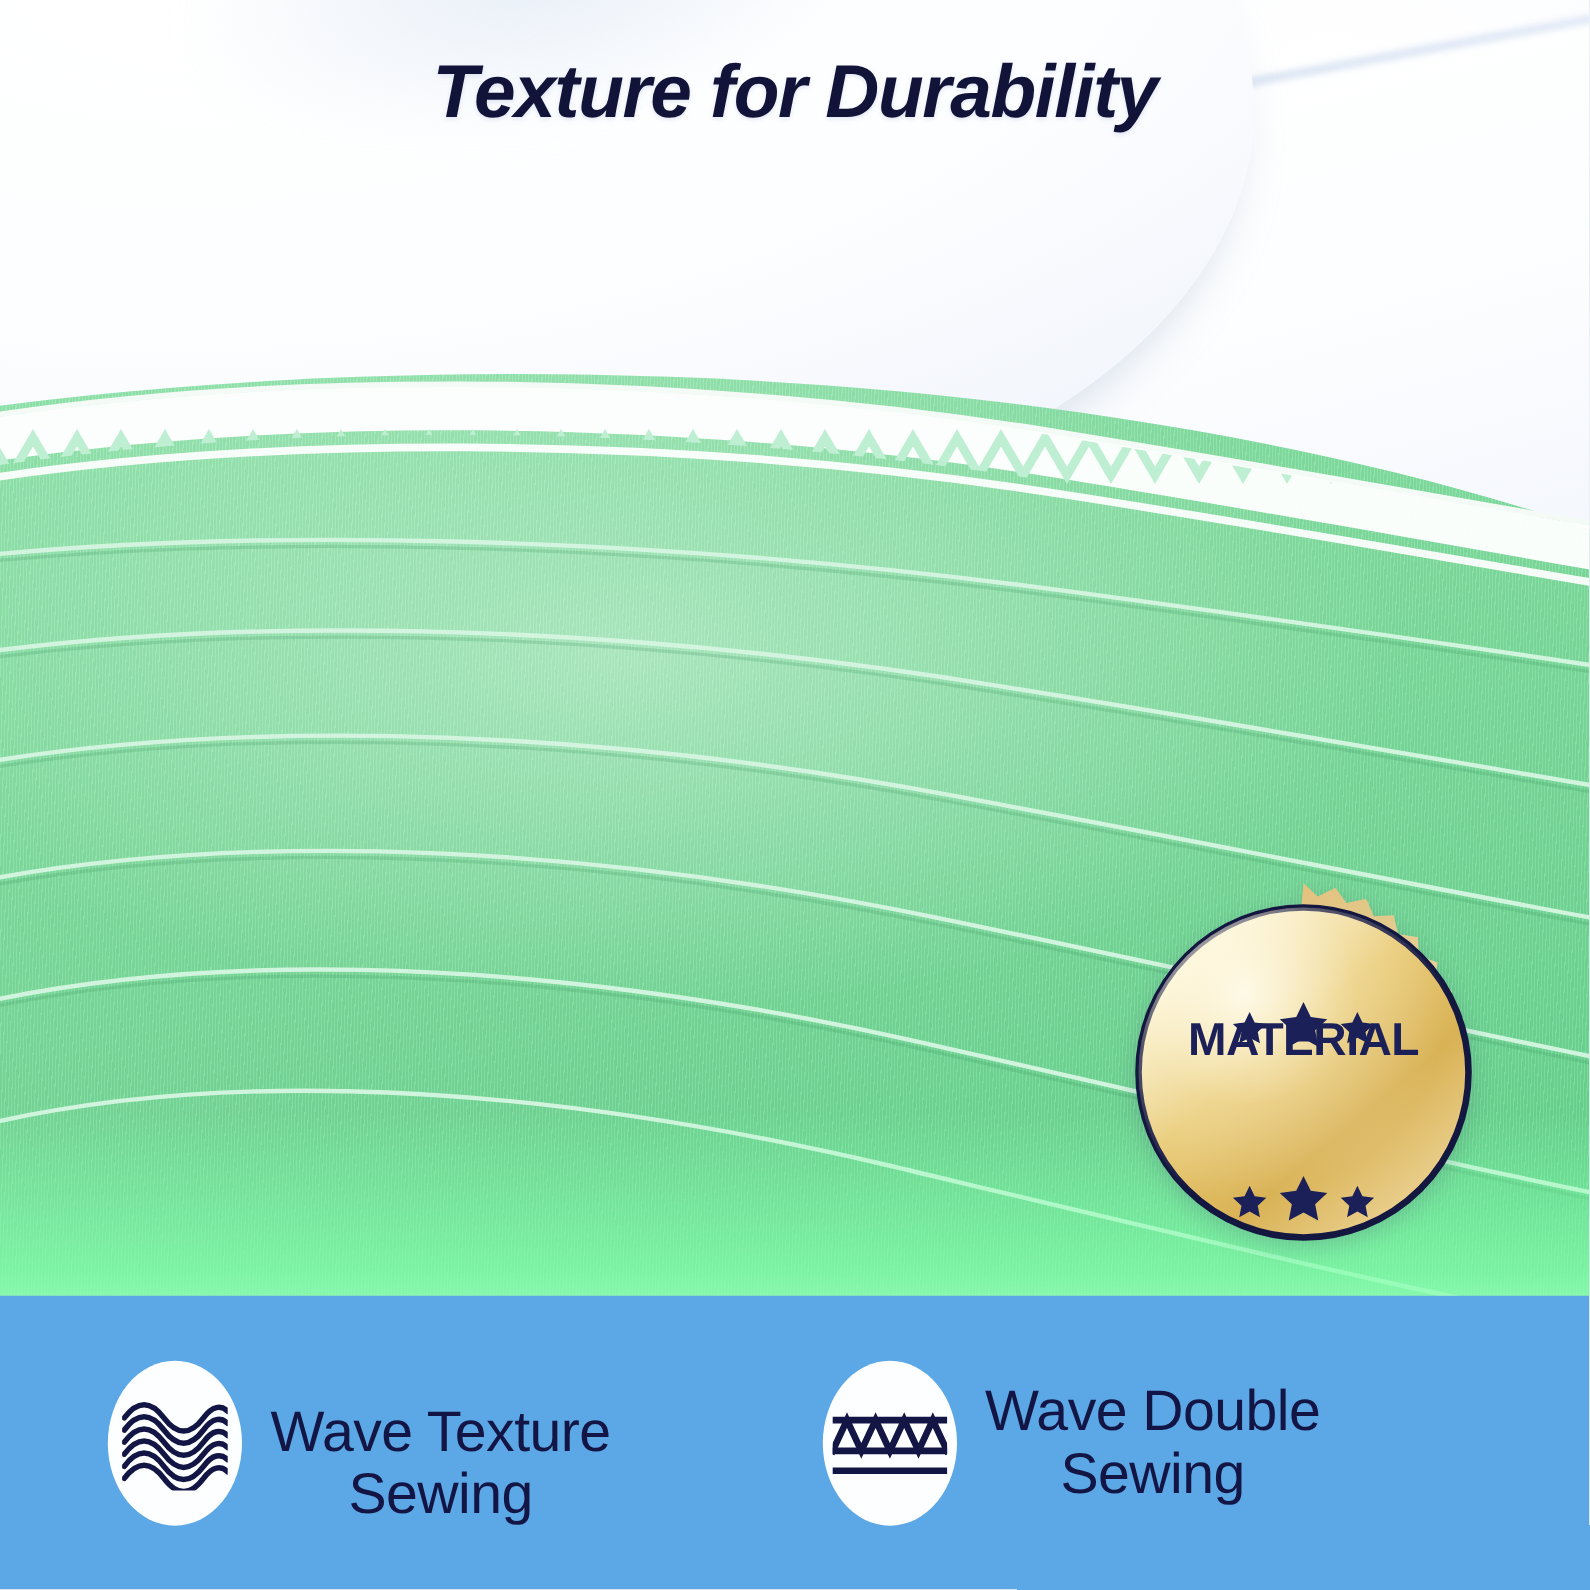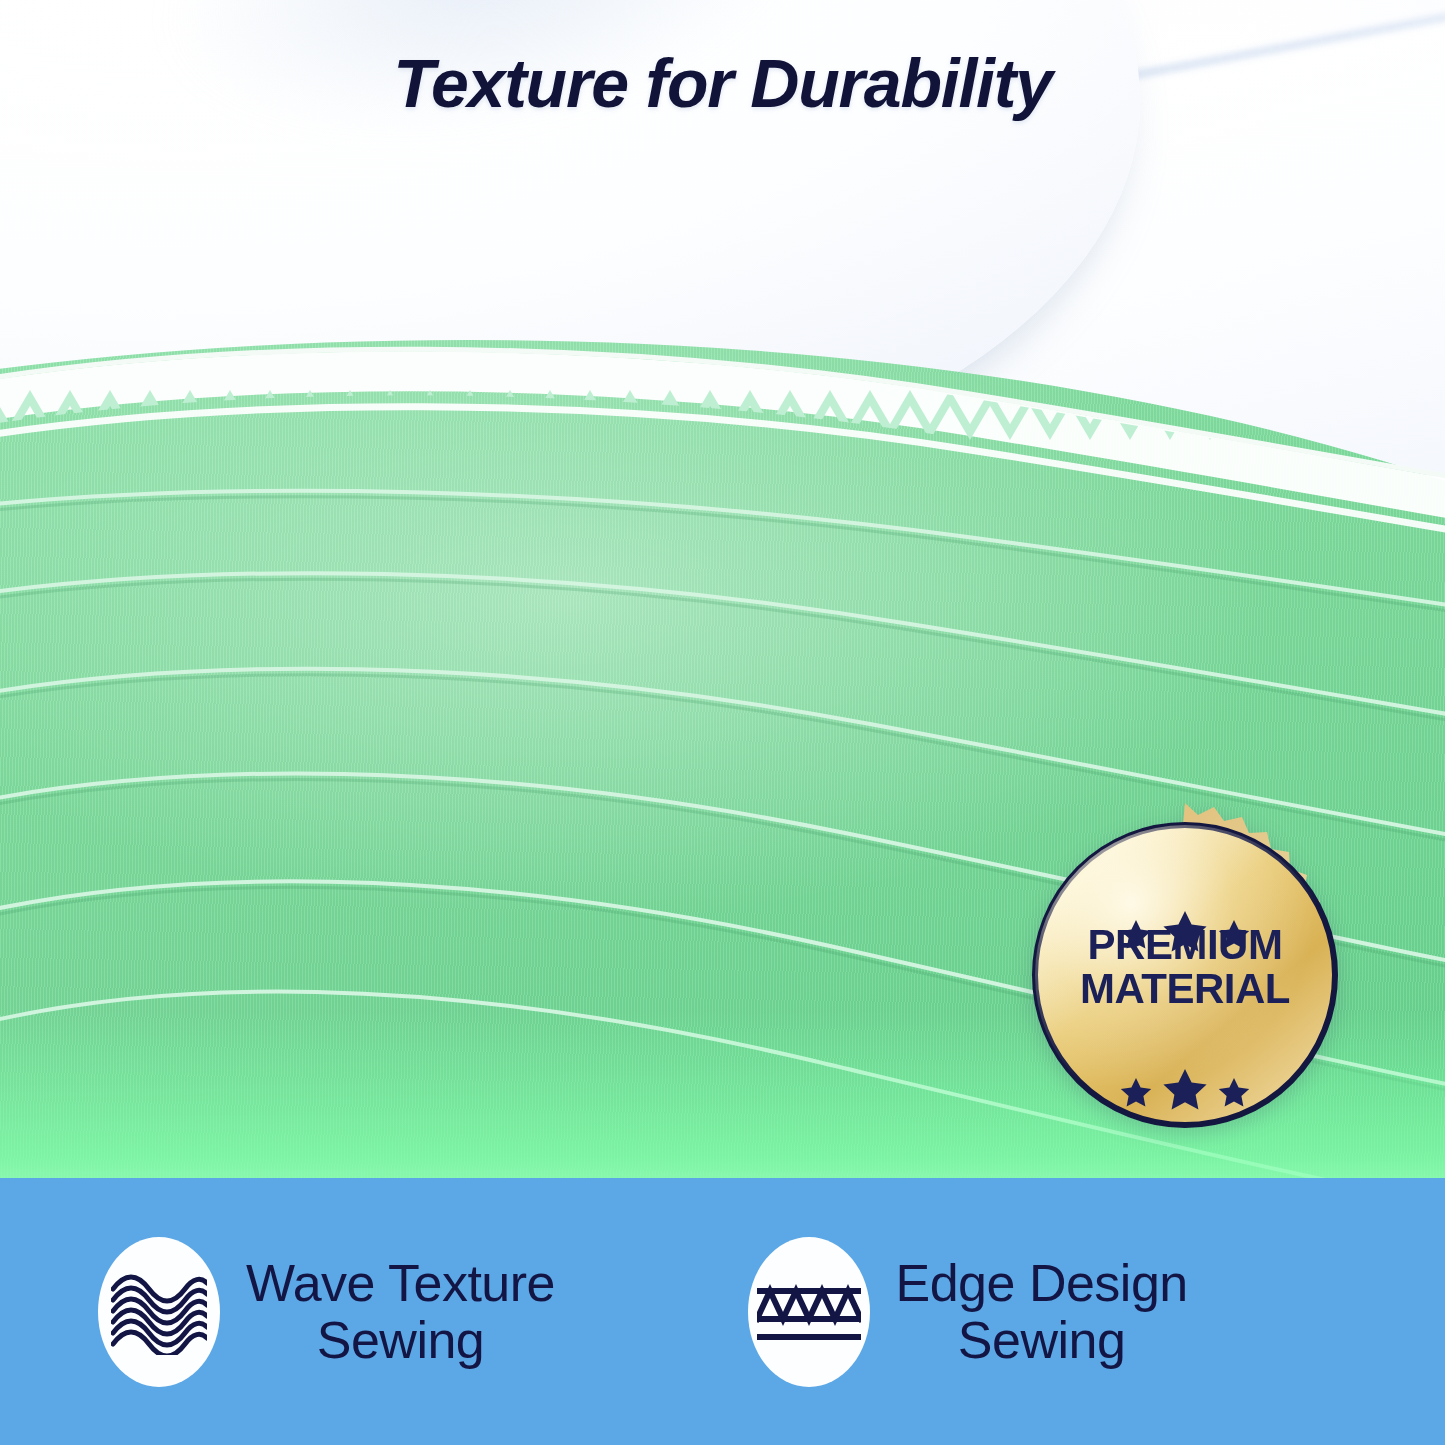--- a/index.html
+++ b/index.html
@@ -149,21 +149,21 @@
   }
   .features {
     position:absolute; inset:0;
     display:flex; align-items:center;
     padding:0 76px;
   }
   .feature {
     flex:1 1 0;
     display:flex; align-items:center; gap:26px;
   }
-  .feature:first-child { padding-left:22px; }
+  .feature:first-child { padding-left:22px;align-items:flex-end; }
   .feature:last-child  { padding-left:28px; }
   .fic {
     width:122px; height:150px; flex:0 0 auto;
     border-radius:50%;
     background:#FCFEFF;
     display:flex; align-items:center; justify-content:center;
   }
   .fic svg { display:block; }
   .flabel {
     color:#131645;
@@ -285,21 +285,20 @@
           <path d="M229,125 l4.6,9.6 10.6,1.3 -7.8,7.2 2,10.4 -9.4,-5.1 -9.4,5.1 2,-10.4 -7.8,-7.2 10.6,-1.3 Z"></path>
         </g>
 
         <g fill="#1B2158">
           <path d="M131,283 l4.6,9.6 10.6,1.3 -7.8,7.2 2,10.4 -9.4,-5.1 -9.4,5.1 2,-10.4 -7.8,-7.2 10.6,-1.3 Z"></path>
           <path d="M180,274 l6.6,13.6 15,1.9 -11,10.2 2.8,14.8 -13.4,-7.3 -13.4,7.3 2.8,-14.8 -11,-10.2 15,-1.9 Z"></path>
           <path d="M229,283 l4.6,9.6 10.6,1.3 -7.8,7.2 2,10.4 -9.4,-5.1 -9.4,5.1 2,-10.4 -7.8,-7.2 10.6,-1.3 Z"></path>
         </g>
       </svg>
       <div class="badge-text">
-        <div>PREMIUM</div>
         <div>MATERIAL</div>
       </div>
     </div>
   </div>
 
   <div class="band">
     <div class="features">
 
       <div class="feature">
         <div class="fic">
@@ -325,21 +324,21 @@
           <svg width="104" height="74" viewBox="0 0 104 74">
             <g stroke="#131645" stroke-width="6" fill="none" stroke-linecap="square">
               <line x1="0" y1="16" x2="104" y2="16"></line>
               <path d="M0,44 L13,16 L26,44 L39,16 L52,44 L65,16 L78,44 L91,16 L104,44"></path>
               <line x1="0" y1="44" x2="104" y2="44"></line>
               <line x1="0" y1="62" x2="104" y2="62"></line>
             </g>
           </svg>
         </div>
         <div class="flabel">
-          <span>Edge Design</span>
+          <span>Wave Double</span>
           <span>Sewing</span>
         </div>
       </div>
 
     </div>
   </div>
 
 </div>
 
 </body></html>

